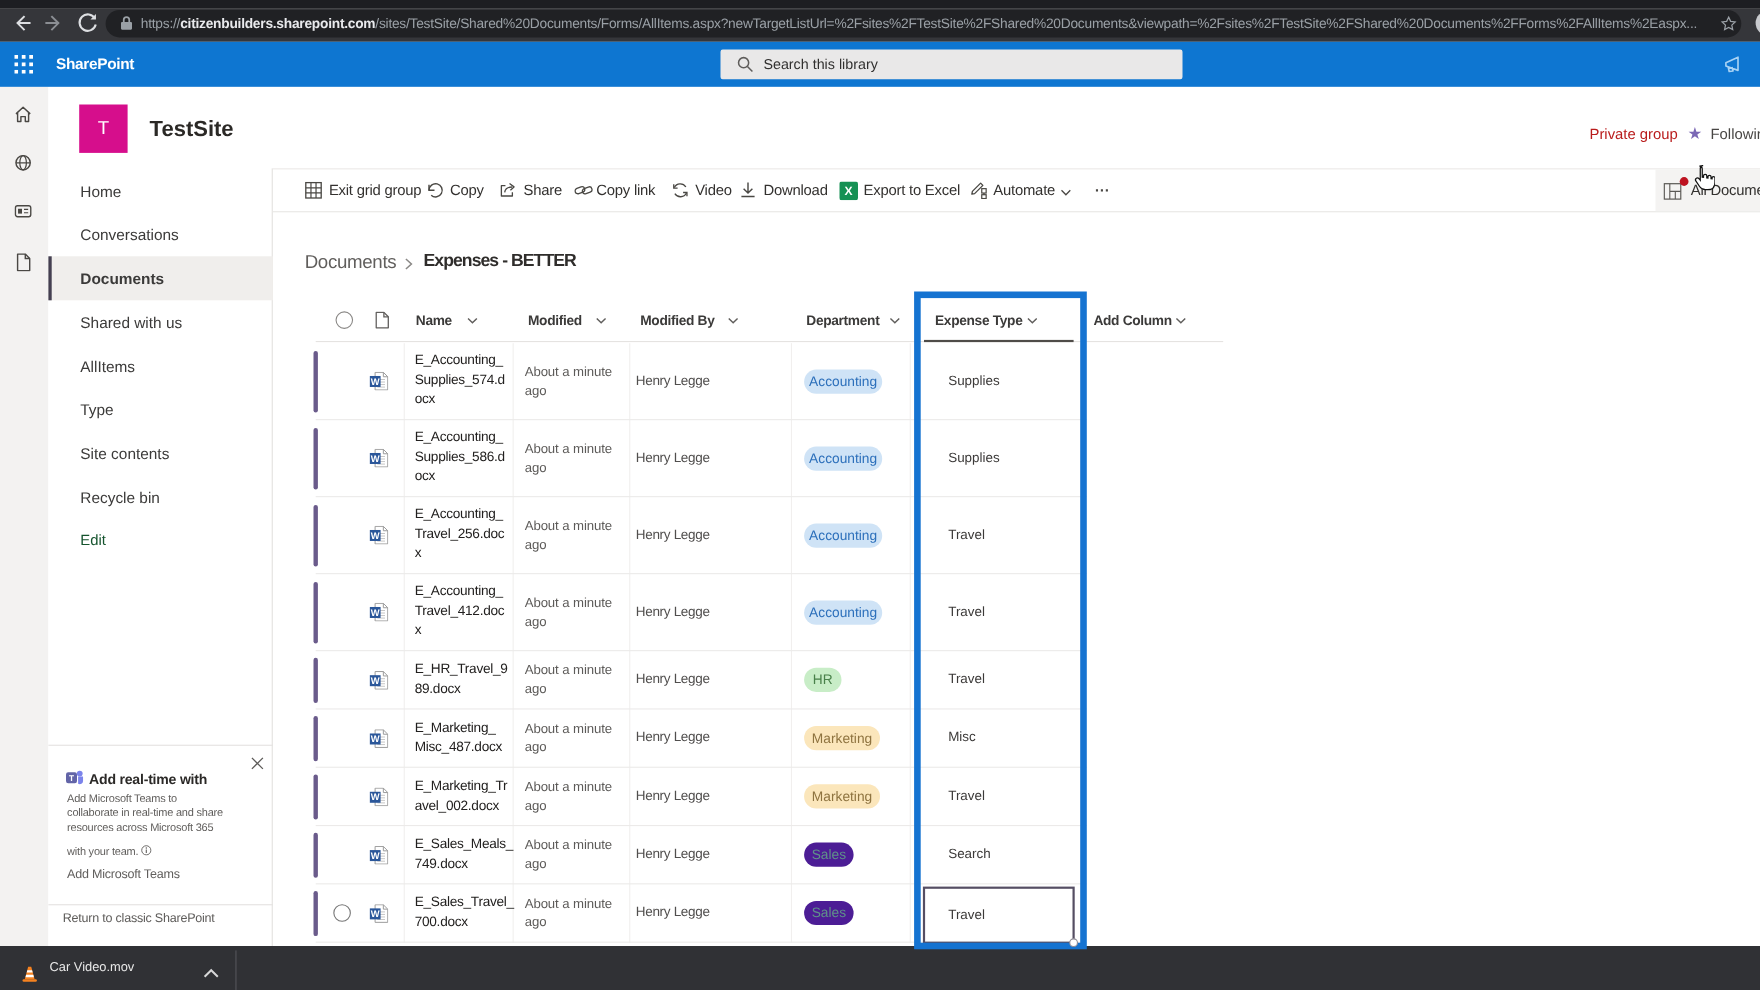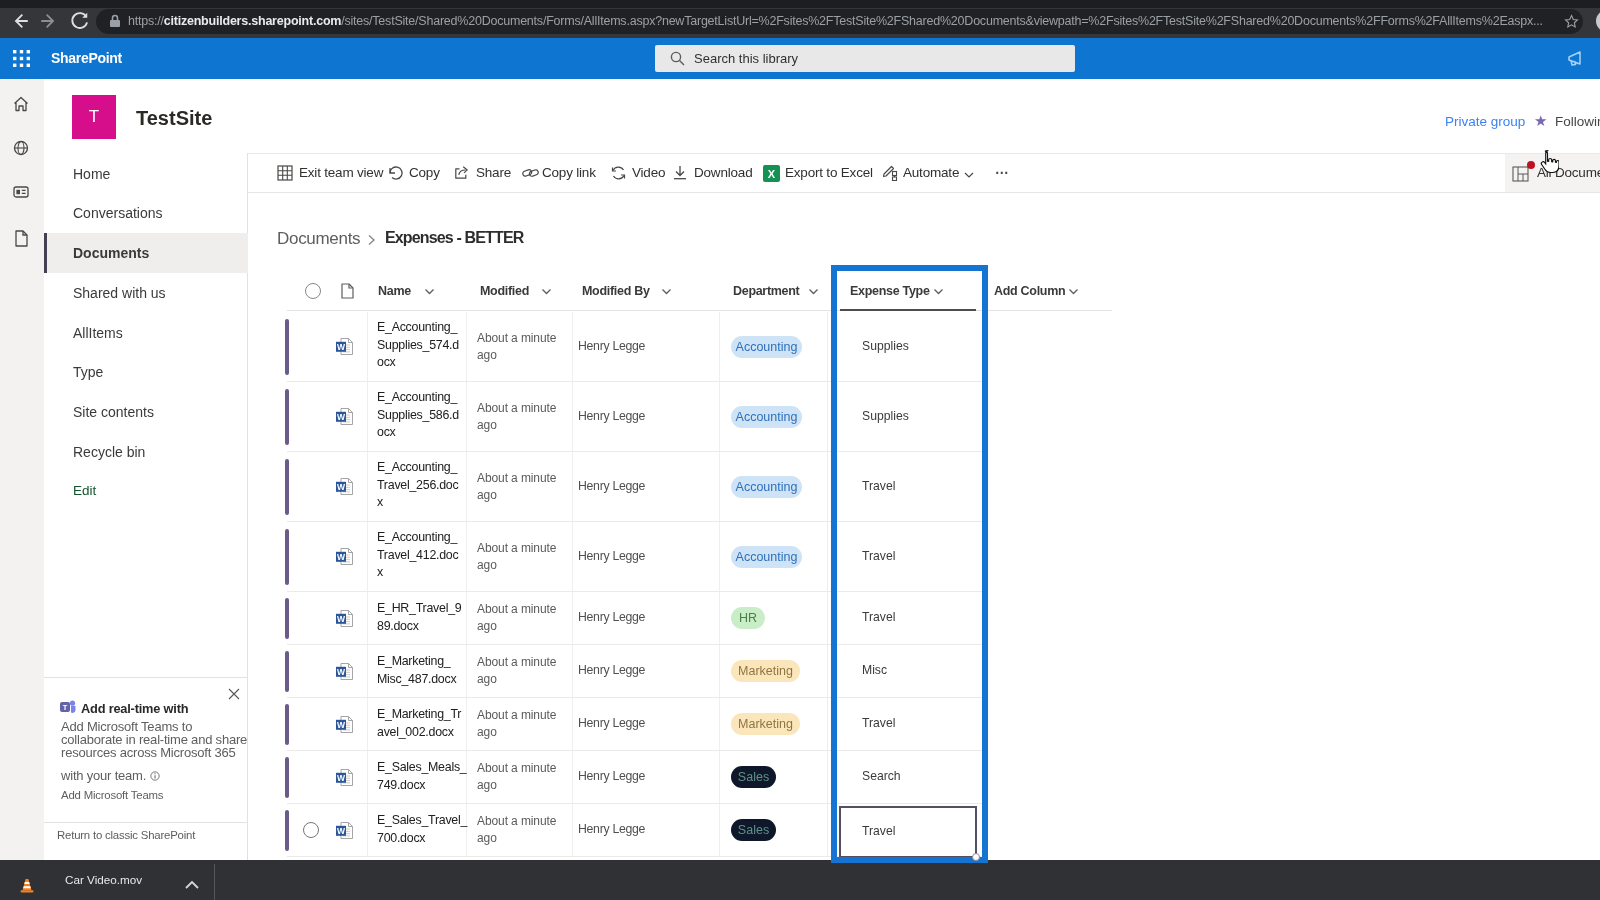--- a/index.html
+++ b/index.html
@@ -16,58 +16,58 @@
   #suitebar { left:0; top:38px; width:1600px; height:41px; background:#0e76d1; }
   #searchbox { left:655px; top:45px; width:420px; height:27px; background:#e9e8e8; border-radius:2px; }
   #searchtxt { left:694px; top:45px; height:27px; line-height:27px; font-size:13px; color:#31302f; }
   #sptxt { left:51px; top:38px; height:41px; line-height:41px; font-size:14px; letter-spacing:-0.3px; font-weight:bold; color:#fff; }
   
   #appbar { left:0; top:79px; width:44px; height:781px; background:#f3f2f1; }
   
   #siteheader { left:44px; top:79px; width:1556px; height:74px; background:#fff; }
   #sitelogo { left:72px; top:95px; width:44px; height:44px; background:#d60e8c; color:#fff; font-size:17px; text-align:center; line-height:44px; }
   #sitename { left:136px; top:107px; font-size:20px; font-weight:bold; color:#2b2926; }
-  #privgroup { left:1445px; top:114px; font-size:13.5px; color:#3b82f6; }
+  #privgroup { left:1445px; top:114px; font-size:13.5px; color:#b91c1c; }
   #following { left:1555px; top:114px; font-size:13.5px; color:#484644; }
   #folstar { left:1534px; top:112px; font-size:15px; color:#7b68b5; }
   
   #cmdbar { left:248px; top:153px; width:1352px; height:40px; background:#fff; border-top:1px solid #ebe9e7; border-bottom:1px solid #e8e6e4; }
   .cmdtxt { top:153px; height:40px; line-height:40px; font-size:13.5px; color:#33312f; white-space:nowrap; letter-spacing:-0.2px; }
   .cmdicon { top:165px; }
   #viewbtn { left:1505px; top:154px; width:95px; height:38px; background:#f4f3f2; }
   
   #sidebar { left:44px; top:153px; width:204px; height:707px; background:#fff; border-right:1px solid #e3e1df; }
   .nav { left:73px; width:160px; height:40px; line-height:40px; font-size:14px; color:#3b3a39; }
   #navsel { left:44px; top:233px; width:204px; height:40px; background:#f0eeec; border-left:3px solid #443f51; }
   
   .grayline { background:#e4e2e0; height:1px; }
-  .callbody { left:61px; font-size:13px; letter-spacing:-0.2px; color:#605e5c; white-space:nowrap; }
+  .callbody { left:61px; font-size:10px; letter-spacing:-0.2px; color:#605e5c; white-space:nowrap; }
   
   .bc1 { left:277px; top:229px; font-size:17px; letter-spacing:-0.3px; color:#605e5c; }
   .bc2 { left:385px; top:229px; font-size:16px; font-weight:bold; color:#2f2d2b; letter-spacing:-0.85px; }
   .hdr { top:272px; height:39px; line-height:39px; font-size:12.5px; letter-spacing:-0.3px; font-weight:bold; color:#3b3a39; white-space:nowrap; }
   .hdrchev { top:286px; }
   .rowline { left:287px; width:701px; height:1px; background:#eceae9; }
   .colsep { top:312px; width:1px; height:545px; background:#f1efee; }
   .pbar { left:285px; width:4px; background:#6a5b8b; border-radius:2px; }
   .name { left:377px; width:92px; font-size:12.4px; line-height:17.5px; color:#22201f; letter-spacing:-0.25px; }
   .mod { left:477px; font-size:12px; line-height:17px; color:#5d5b59; letter-spacing:-0.1px; }
   .mby { left:578px; font-size:12.3px; letter-spacing:-0.3px; color:#514f4e; }
   .pill { left:731px; height:22px; border-radius:11px; font-size:12.5px; text-align:center; line-height:22px; }
   .p-acc { background:#cfe3f6; color:#2d70bb; width:71px; }
   .p-hr { background:#c8edc7; color:#49814a; width:34px; }
   .p-mkt { background:#fbe6bb; color:#8f7440; width:69px; }
-  .p-sal { background:#0f172a; color:#5f9189; width:45px; }
+  .p-sal { background:#4c1d95; color:#5f9189; width:45px; }
   .exp { left:862px; font-size:12.2px; color:#3c3a39; }
   #bluebox { left:831px; top:265px; width:157px; height:598px; border:6px solid #1573d1; z-index:6; }
   #selcell { left:839px; top:806px; width:138px; height:52px; border:2px solid #554e63; background:#fff; }
   #selhandle { left:972px; top:853px; width:8px; height:8px; border-radius:50%; background:#fff; border:1.5px solid #8d8a95; z-index:7; }
   
   #taskbar { left:0; top:860px; width:1600px; height:40px; background:#303135; }
-  #tbfile { left:45px; top:860px; height:40px; line-height:40px; font-size:11.7px; color:#e9e9e9;margin-left:20px; }
+  #tbfile { left:45px; top:860px; height:40px; line-height:40px; font-size:11.7px; color:#e9e9e9; }
   #tbsep { left:214px; top:864px; width:1px; height:36px; background:#54555a; }
 </style>
 </head>
 <body>
 
 <div class="abs" id="tabstrip"></div>
 <div class="abs" id="toolbar"></div>
 <svg class="abs" style="left:10px;top:11px" width="21" height="20" viewBox="0 0 22 22">
     <path d="M13 4 L6 11 L13 18 M6 11 H19" stroke="#dddfe2" stroke-width="2" fill="none"></path>
   </svg>
@@ -138,21 +138,21 @@
 <div class="abs" id="sitename">TestSite</div>
 <div class="abs" id="privgroup">Private group</div>
 <div class="abs" id="folstar">★</div>
 <div class="abs" id="following">Following</div>
 
 <div class="abs" id="cmdbar"></div>
 <svg class="abs cmdicon" style="left:277px" width="16" height="16" viewBox="0 0 16 16">
     <rect x="1" y="1" width="14" height="14" stroke="#4a4844" stroke-width="1.2" fill="none"></rect>
     <path d="M1 5.7 H15 M1 10.3 H15 M5.7 1 V15 M10.3 1 V15" stroke="#4a4844" stroke-width="1.1"></path>
   </svg>
-<div class="abs cmdtxt" style="left:299px">Exit team view</div>
+<div class="abs cmdtxt" style="left:299px">Exit grid group</div>
 <svg class="abs cmdicon" style="left:387px" width="16" height="16" viewBox="0 0 16 16">
     <path d="M3 3 V8 H8" stroke="#4a4844" stroke-width="1.3" fill="none"></path>
     <path d="M3 8 A6 6 0 1 1 5 12.5" stroke="#4a4844" stroke-width="1.3" fill="none"></path>
   </svg>
 <div class="abs cmdtxt" style="left:409px">Copy</div>
 <svg class="abs cmdicon" style="left:453px" width="17" height="16" viewBox="0 0 17 16">
     <path d="M6.5 3.8 H2.8 V13.2 H12.8 V9.8" stroke="#4a4844" stroke-width="1.2" fill="none" stroke-linejoin="round"></path>
     <path d="M5.8 9.8 C6.3 6.6 8.6 5 12.6 5" stroke="#4a4844" stroke-width="1.2" fill="none"></path>
     <path d="M10.2 1.8 L14.3 4.9 L11 7.9" stroke="#4a4844" stroke-width="1.2" fill="none" stroke-linejoin="round"></path>
   </svg>

